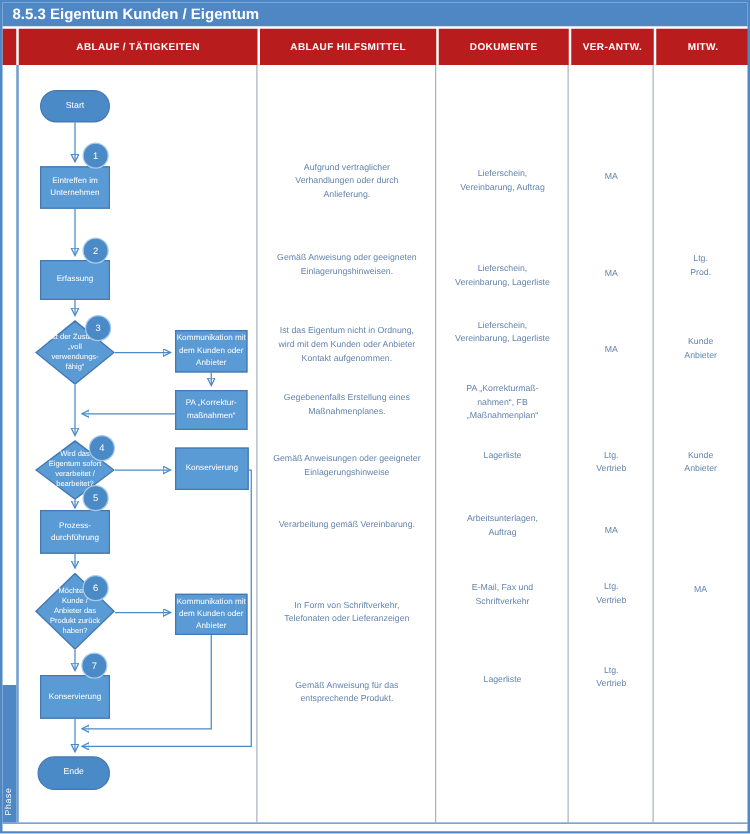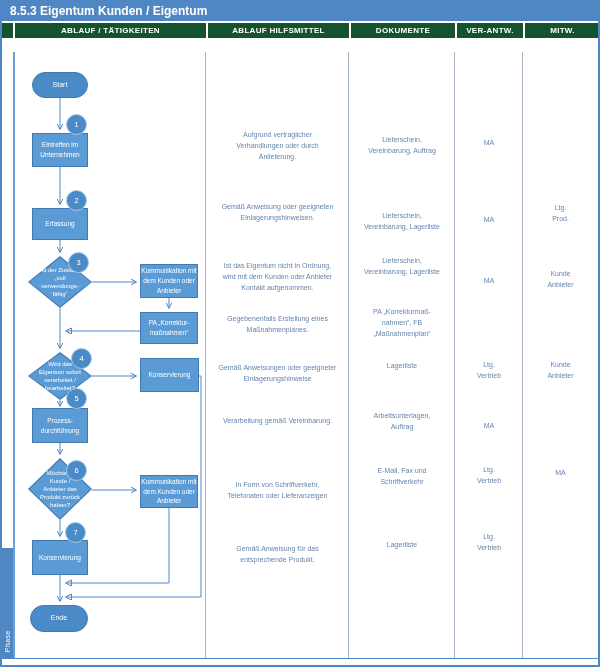--- a/index.html
+++ b/index.html
@@ -2,21 +2,21 @@
 <html><head>
 <meta charset="utf-8">
 <style>
   * { margin:0; padding:0; box-sizing:border-box; }
   body { background:#e8e8e8; font-family:"Liberation Sans", sans-serif; }
   .page { position:relative; width:600px; height:667px; background:#ffffff; overflow:hidden; }
   .frame { position:absolute; inset:0; border:2px solid #4f87c5; pointer-events:none; z-index:40; }
   .title-bar { position:absolute; left:2px; top:2px; width:596px; height:19px; background:#4f87c5;
                color:#fff; font-size:12px; font-weight:bold; line-height:19px; padding-left:8px; }
   .header-row { position:absolute; left:2px; top:23px; width:596px; height:29px; background:#fff; }
-  .hcell { position:absolute; top:0; height:15px; background:#14532d; color:#fff; font-weight:bold;
+  .hcell { position:absolute; top:0; height:29px; background:#b91c1c; color:#fff; font-weight:bold;
            font-size:8px; letter-spacing:.3px; display:flex; align-items:center; justify-content:center; text-align:center; }
   .vline { position:absolute; top:52px; height:606px; width:1px; background:#a7b6c6; z-index:1; }
   .vline-strong { position:absolute; top:52px; height:606px; width:2px; background:#6f9fd0; z-index:1; }
   .bottom-line { position:absolute; left:2px; top:658px; width:596px; height:1px; background:#4f87c5; }
   .phase-badge { position:absolute; left:2px; top:548px; width:11px; height:110px; background:#4f87c5; z-index:2;
                  display:flex; align-items:flex-end; justify-content:center; padding-bottom:6px; }
   .phase-badge span { writing-mode:vertical-rl; transform:rotate(180deg); color:#fff; font-size:7px; letter-spacing:.5px; }
 
   svg.connectors { position:absolute; left:0; top:0; width:600px; height:667px; z-index:2; pointer-events:none; }
   svg.connectors path { stroke:#4a8ac6; stroke-width:1; fill:none; }

